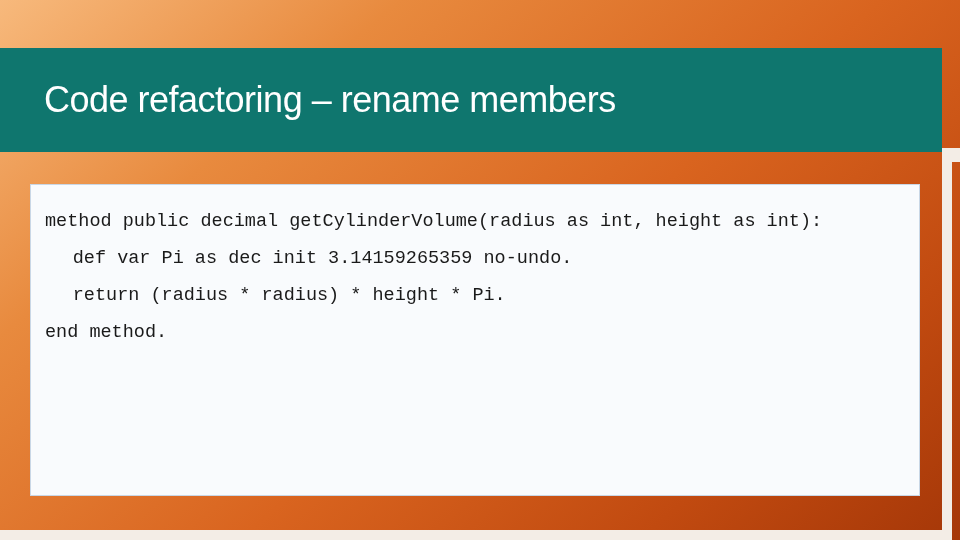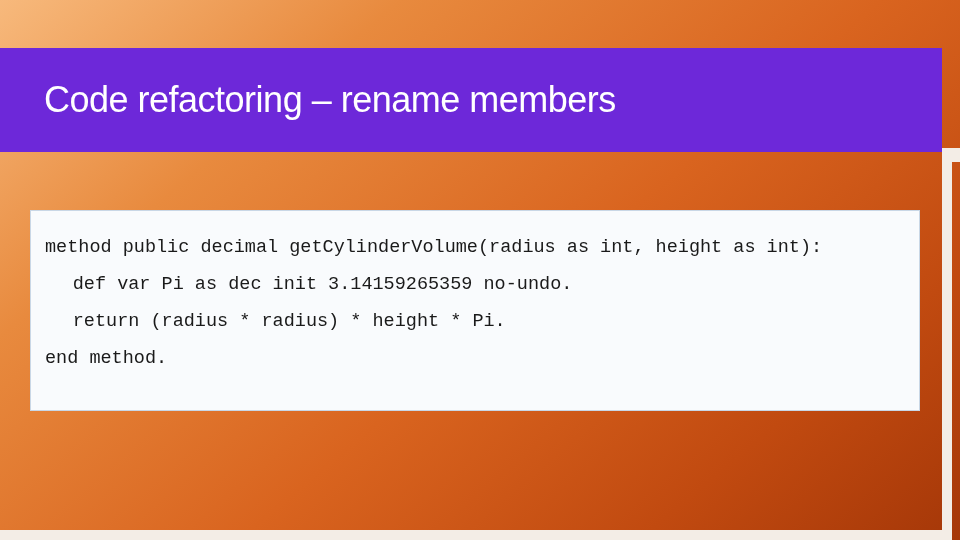--- a/index.html
+++ b/index.html
@@ -8,21 +8,21 @@
     background: linear-gradient(140deg, #f7b97c 0%, #e88a3e 25%, #d9641f 55%, #c14a10 80%, #a53708 100%);
     position: relative;
     font-family: "Segoe UI", "Trebuchet MS", "Helvetica Neue", Arial, sans-serif;
   }
   .title-bar {
     position: absolute;
     top: 48px;
     left: 0;
     right: 18px;
     height: 104px;
-    background: #6d28d9;
+    background: #0f766e;
     display: flex;
     align-items: center;
   }
   .title-bar h1 {
     color: #ffffff;
     font-weight: 400;
     font-size: 36px;
     letter-spacing: -0.5px;
     padding-left: 44px;
   }
@@ -45,24 +45,24 @@
   .accent-bottom {
     position: absolute;
     left: 0;
     right: 8px;
     bottom: 0;
     height: 10px;
     background: #f3ede6;
   }
   .code-panel {
     position: absolute;
-    top: 210px;
+    top: 184px;
     left: 30px;
     right: 40px;
-    height: 201px;
+    height: 312px;
     background: #f9fbfd;
     border: 1px solid #c9d7e6;
     padding: 18px 14px 14px 14px;
   }
   .code-panel pre {
     font-family: "Consolas", "Menlo", "Courier New", monospace;
     font-size: 18.5px;
     line-height: 2.0;
     color: #1a1a1a;
     white-space: pre;

